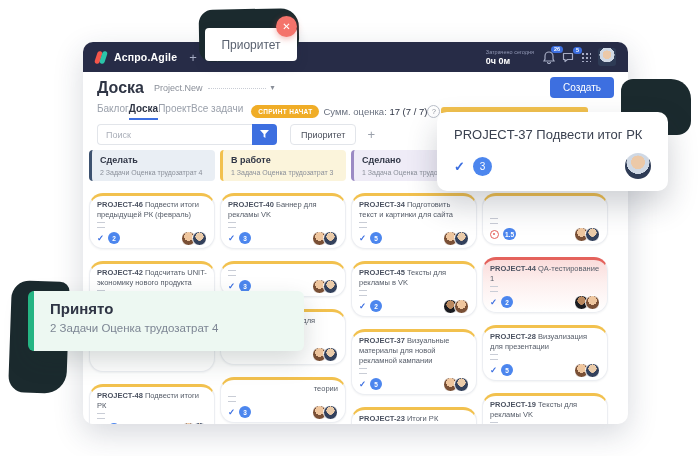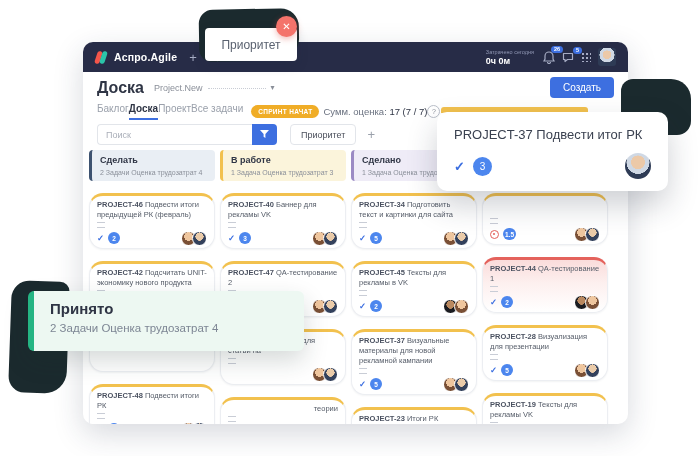--- a/index.html
+++ b/index.html
@@ -259,21 +259,20 @@
         <span class="desc"></span>
         <div class="foot">
           <span class="check">✓</span>
           <span class="badge">3</span>
           <span class="sp"></span>
           <span class="av av-w"></span>
             <span class="av av-m"></span>
         </div>
       </div>
       <div class="card">
-        <div class="card-title"><span class="tid">PROJECT-47</span> <span>QA-тестирование 2</span></div>
         <span class="desc"></span>
         <div class="foot">
           <span class="check">✓</span>
           <span class="badge">3</span>
           <span class="sp"></span>
           <span class="av av-w"></span>
             <span class="av av-m"></span>
         </div>
       </div>
       <div class="card">

